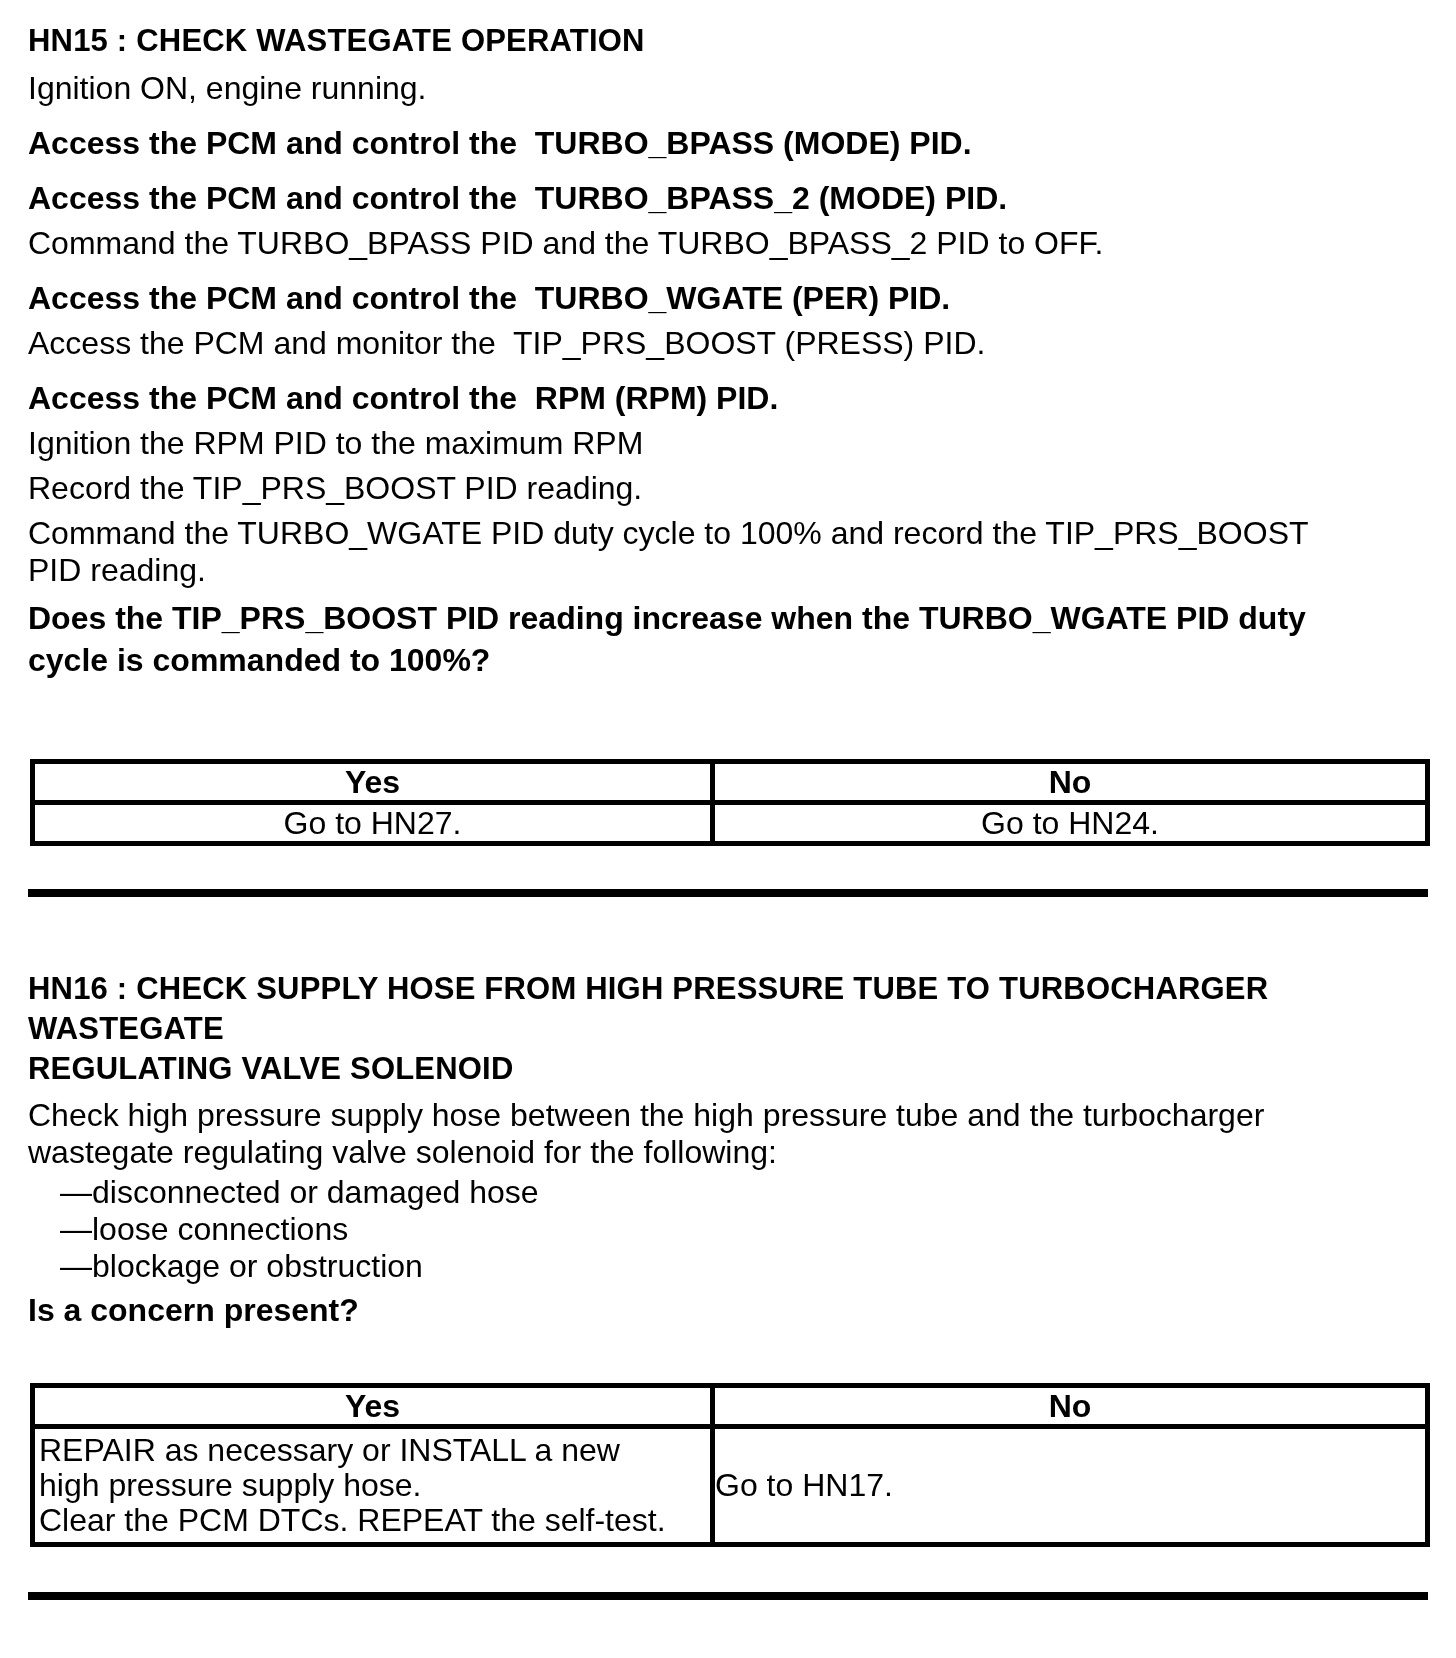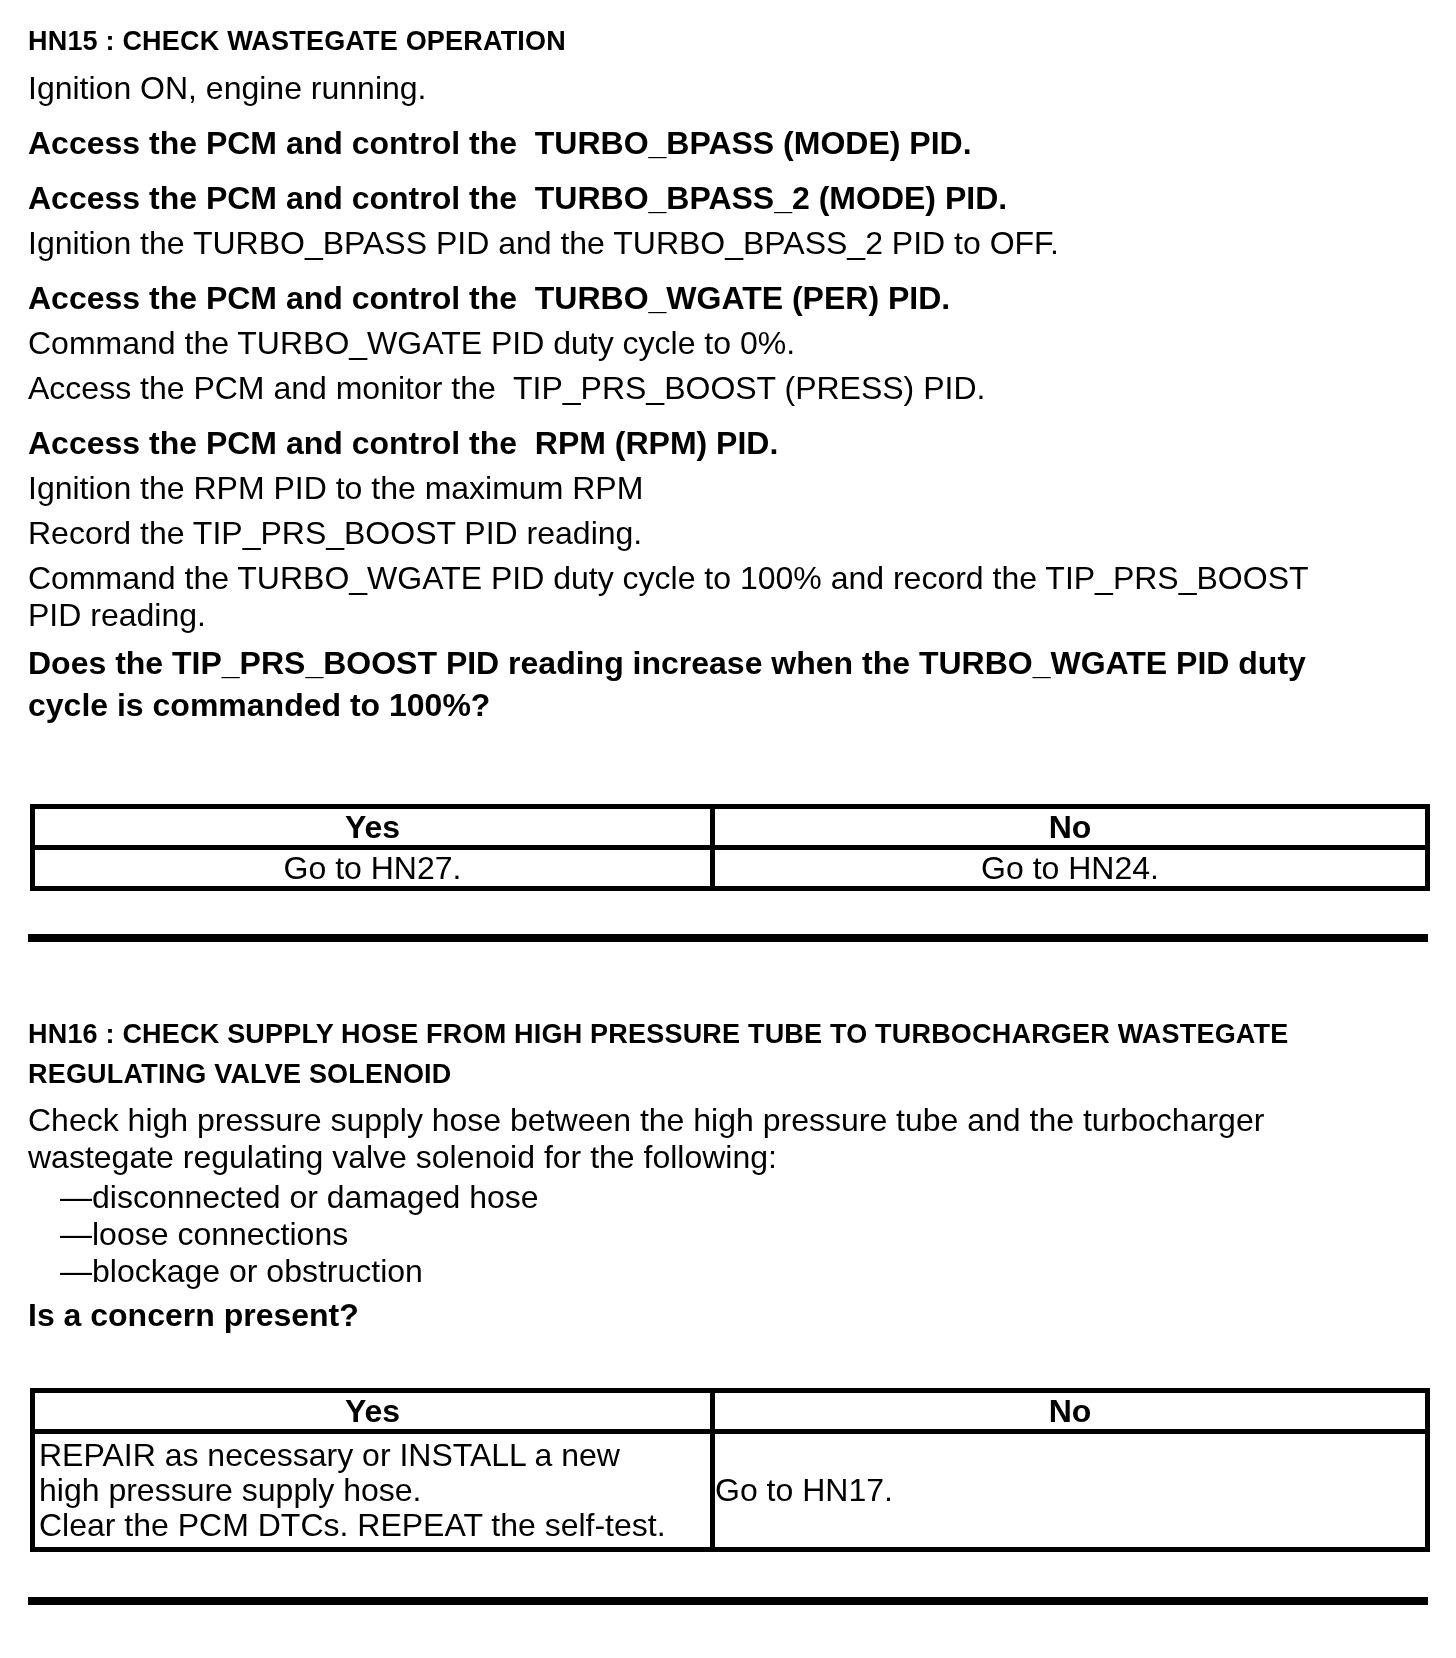--- a/index.html
+++ b/index.html
@@ -5,21 +5,21 @@
   html, body { margin: 0; padding: 0; }
   body {
     width: 1456px; height: 1658px;
     background: #ffffff; color: #000000;
     font-family: "Liberation Sans", sans-serif;
     overflow: hidden;
   }
   .page { padding: 26px 28px 0 28px; }
 
   .step-title {
-    font-size: 27px; font-weight: bold; line-height: 30px;
+    font-size: 31px; font-weight: bold; line-height: 30px;
     margin: 0; white-space: pre-wrap; letter-spacing: 0.2px;
   }
   .step {
     font-size: 32px; font-weight: normal; line-height: 37px;
     margin: 0; white-space: pre-wrap;
   }
   .mt-first { margin-top: 14px; }
   .mt-sm { margin-top: 8px; }
   .mt-lg { margin-top: 18px; font-weight: bold; }
 
@@ -70,23 +70,22 @@
 <body>
 
 <div class="page">
 
   <section>
     <h2 class="step-title">HN15 : CHECK WASTEGATE OPERATION</h2>
 
     <p class="step mt-first">Ignition ON, engine running.</p>
     <p class="step mt-lg">Access the PCM and control the  TURBO_BPASS (MODE) PID.</p>
     <p class="step mt-lg">Access the PCM and control the  TURBO_BPASS_2 (MODE) PID.</p>
-    <p class="step mt-sm">Ignition the TURBO_BPASS PID and the TURBO_BPASS_2 PID to OFF.</p>
+    <p class="step mt-sm">Command the TURBO_BPASS PID and the TURBO_BPASS_2 PID to OFF.</p>
     <p class="step mt-lg">Access the PCM and control the  TURBO_WGATE (PER) PID.</p>
-    <p class="step mt-sm">Command the TURBO_WGATE PID duty cycle to 0%.</p>
     <p class="step mt-sm">Access the PCM and monitor the  TIP_PRS_BOOST (PRESS) PID.</p>
     <p class="step mt-lg">Access the PCM and control the  RPM (RPM) PID.</p>
     <p class="step mt-sm">Ignition the RPM PID to the maximum RPM</p>
     <p class="step mt-sm">Record the TIP_PRS_BOOST PID reading.</p>
     <p class="step mt-sm">Command the TURBO_WGATE PID duty cycle to 100% and record the TIP_PRS_BOOST
 PID reading.</p>
 
     <p class="question">Does the TIP_PRS_BOOST PID reading increase when the TURBO_WGATE PID duty
 cycle is commanded to 100%?</p>
 

